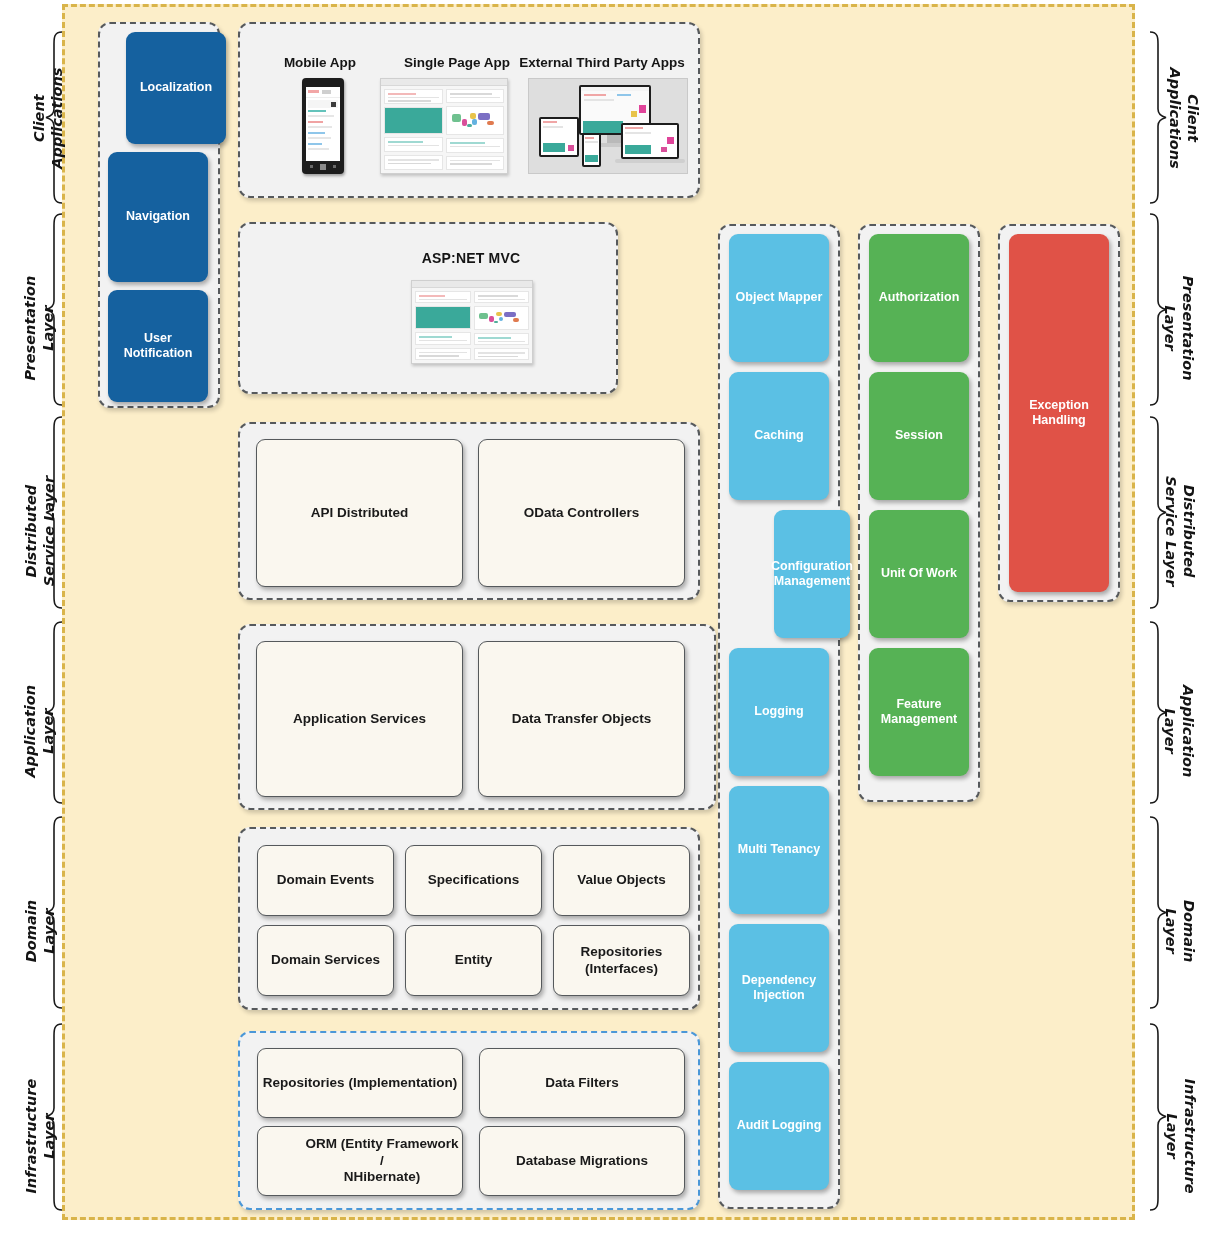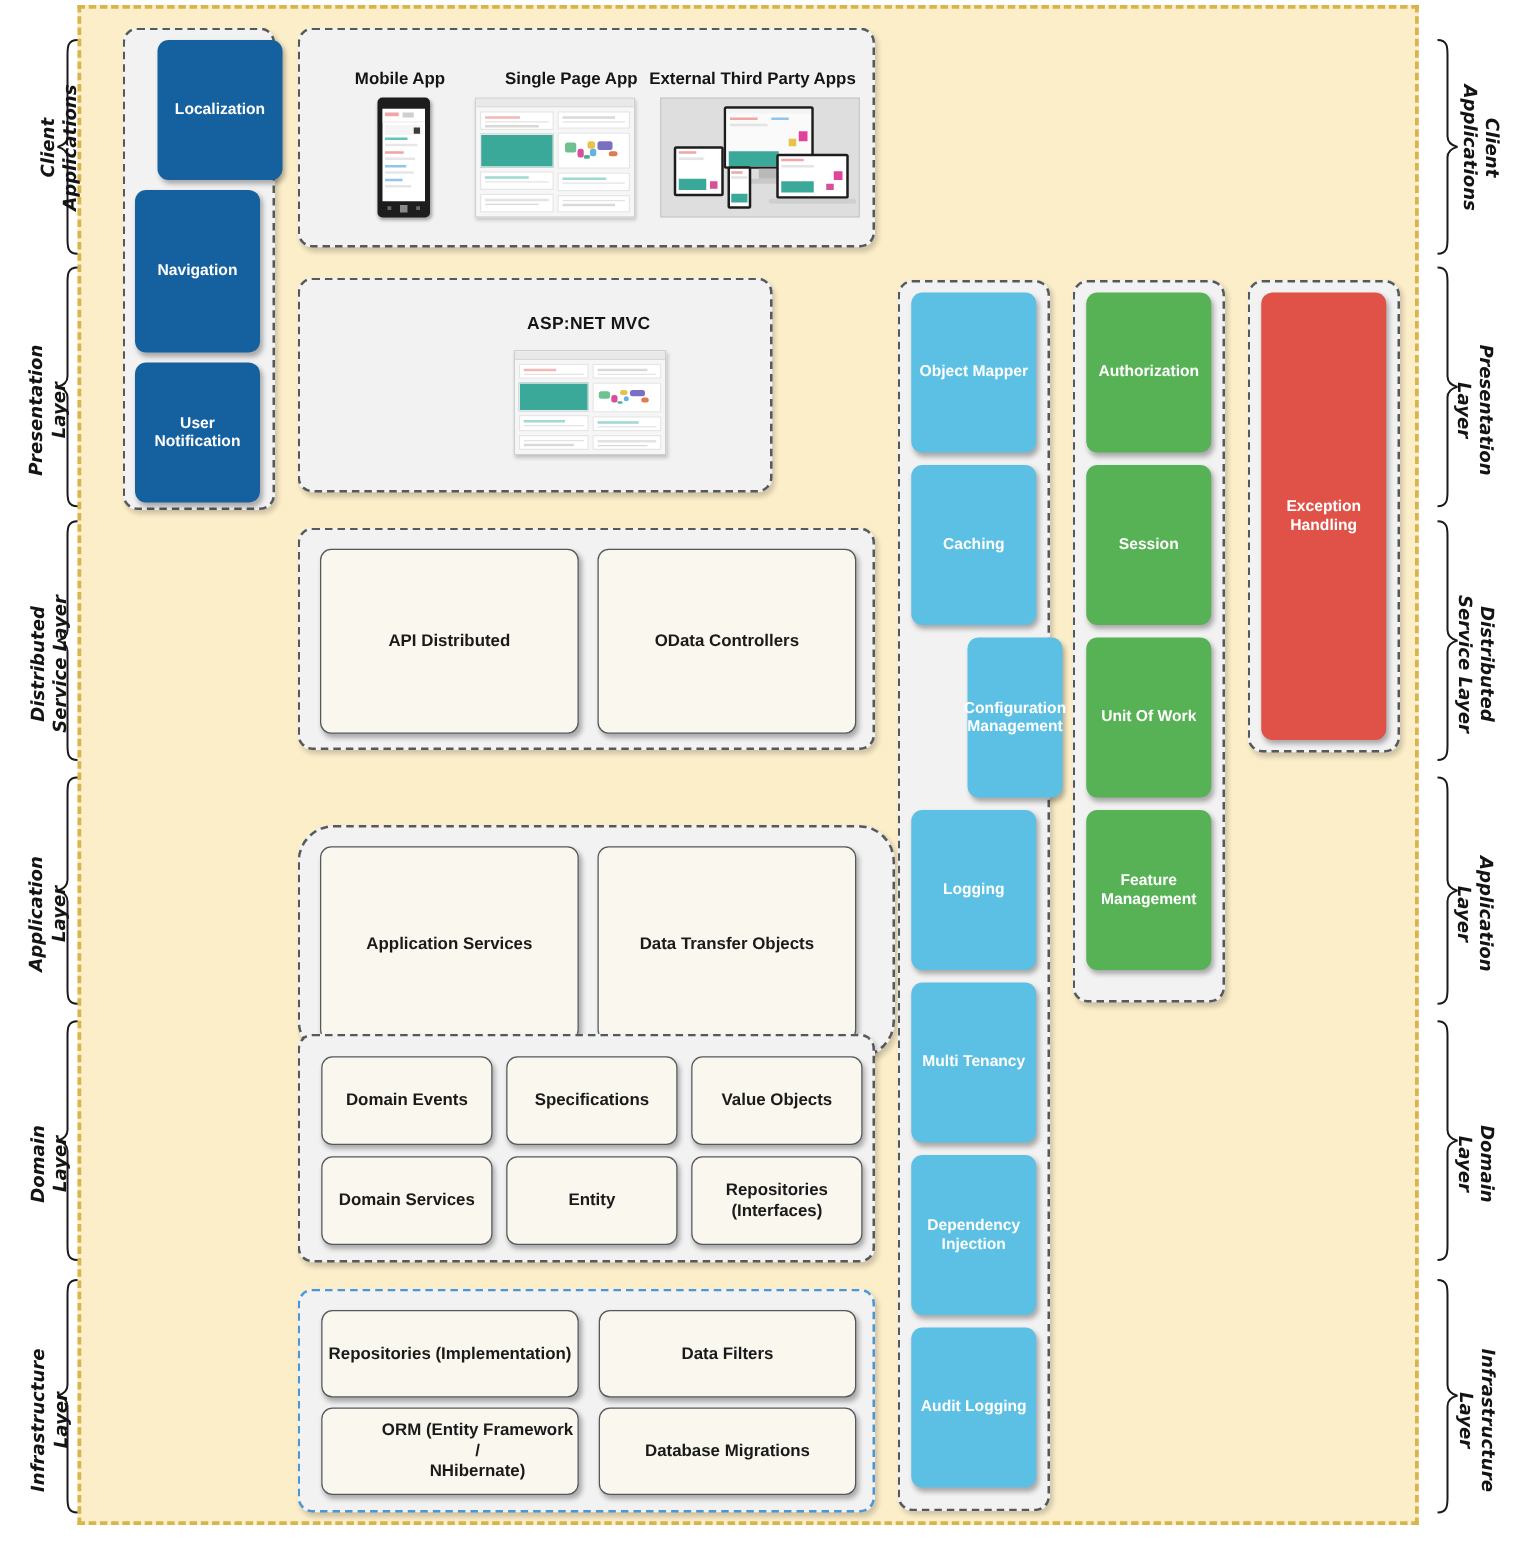--- a/index.html
+++ b/index.html
@@ -428,21 +428,21 @@
 
 <div class="grp" style="left:238px; top:422px; width:462px; height:178px;">
   <div class="card plain" style="left:16px; top:15px; width:207px; height:148px;">
     <span>API Distributed</span>
   </div>
   <div class="card plain" style="left:238px; top:15px; width:207px; height:148px;">
     <span>OData Controllers</span>
   </div>
 </div>
 
-<div class="grp" style="left:238px; top:660px; width:478px; height:186px;border-radius:29px;">
+<div class="grp" style="left:238px; top:624px; width:478px; height:186px;">
   <div class="card plain" style="left:16px; top:15px; width:207px; height:156px;">
     <span>Application Services</span>
   </div>
   <div class="card plain" style="left:238px; top:15px; width:207px; height:156px;">
     <span>Data Transfer Objects</span>
   </div>
 </div>
 
 <div class="grp" style="left:238px; top:827px; width:462px; height:183px;">
   <div class="card plain" style="left:165px; top:16px; width:137px; height:71px;">

